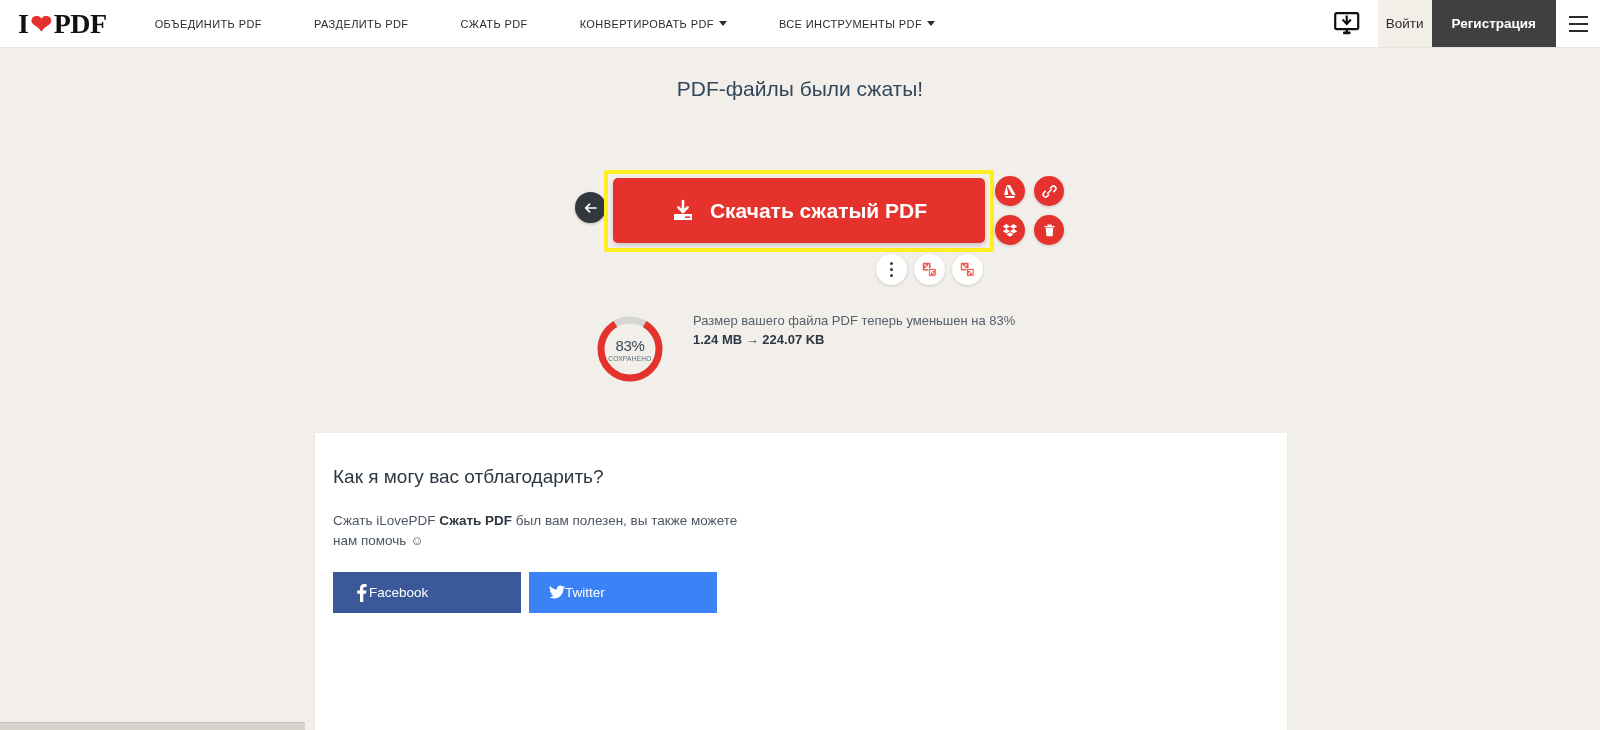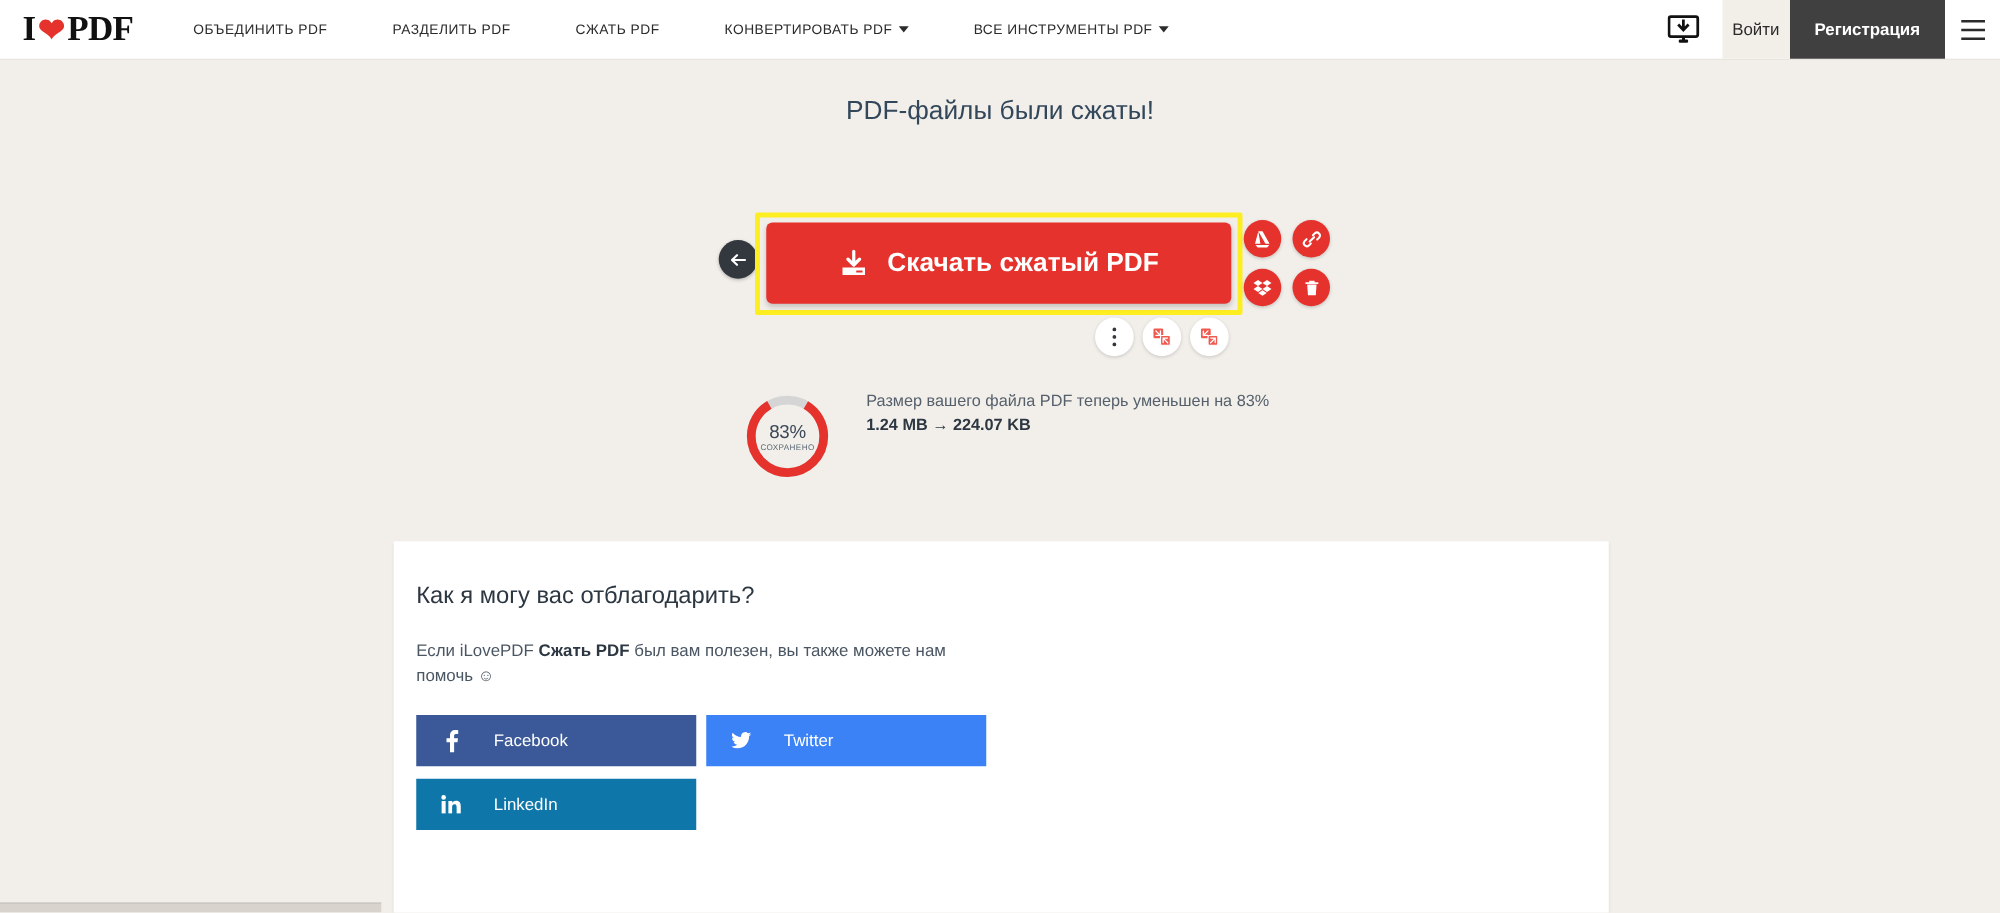--- a/index.html
+++ b/index.html
@@ -219,27 +219,26 @@
   .emoji { font-size: 13px; }
 
   .social {
     margin-top: 21px;
     display: flex;
     flex-wrap: wrap;
     gap: 10px 8px;
     width: 460px;
   }
   .sbtn {
-    width: 224px; height: 41px;
+    width: 188px; height: 41px;
     display: flex; align-items: center;
     color: #ffffff;
     font-size: 13.5px;
     cursor: pointer;
     padding-left: 20px;
-    gap: 26px;
   }
   .sbtn .sicon { width: 16px; display: flex; justify-content: center; }
   .sbtn.fb { background: #3b5998; }
   .sbtn.tw { background: #3b82f6; }
   .sbtn.li { background: #0e76a8; }
 
   .scrollbar-hint {
     position: absolute;
     left: 0; bottom: 0;
     width: 305px; height: 8px;
@@ -390,21 +389,21 @@
     <div class="stat-text">
       <div class="stat-line1">Размер вашего файла PDF теперь уменьшен на 83%</div>
       <div class="stat-line2">1.24 MB → 224.07 KB</div>
     </div>
   </div>
 
   <div class="card">
     <h2 class="card-title">Как я могу вас отблагодарить?</h2>
 
     <p class="card-text">
-      <span>Если iLovePDF </span><b>Сжать PDF</b><span> был вам полезен, вы также можете нам помочь </span><span class="emoji">☺</span>
+      <span>Сжать iLovePDF </span><b>Сжать PDF</b><span> был вам полезен, вы также можете нам помочь </span><span class="emoji">☺</span>
     </p>
 
     <div class="social">
       <div class="sbtn fb">
         <span class="sicon">
           <svg width="11" height="18" viewBox="0 0 11 18">
             <path d="M7.3 18 V9.8 h2.7 l0.4-3.2 H7.3 V4.6 c0-0.9 0.3-1.5 1.6-1.5 h1.7 V0.2 C10.3 0.1 9.3 0 8.2 0 5.7 0 4 1.5 4 4.3 v2.3 H1.2 v3.2 H4 V18 Z" fill="#fff"></path>
           </svg>
         </span>
         <span>Facebook</span>
@@ -412,27 +411,17 @@
 
       <div class="sbtn tw">
         <span class="sicon">
           <svg width="17" height="15" viewBox="0 0 17 15">
             <path d="M17 1.8a6.7 6.7 0 0 1-2 .6A3.5 3.5 0 0 0 16.5.3a7 7 0 0 1-2.2.9A3.5 3.5 0 0 0 8.4 4.4 9.9 9.9 0 0 1 1.2 .7a3.5 3.5 0 0 0 1.1 4.7A3.4 3.4 0 0 1 .7 5v.04a3.5 3.5 0 0 0 2.8 3.4 3.5 3.5 0 0 1-1.6.06 3.5 3.5 0 0 0 3.3 2.4A7 7 0 0 1 0 12.4a9.9 9.9 0 0 0 5.3 1.6c6.4 0 9.9-5.3 9.9-9.9v-.45A7 7 0 0 0 17 1.8Z" fill="#fff"></path>
           </svg>
         </span>
         <span>Twitter</span>
       </div>
 
-      <div class="sbtn li">
-        <span class="sicon">
-          <svg width="16" height="15" viewBox="0 0 16 15">
-            <rect x="0.2" y="4.8" width="3.3" height="10" fill="#fff"></rect>
-            <circle cx="1.85" cy="1.9" r="1.9" fill="#fff"></circle>
-            <path d="M5.7 4.8 H8.8 v1.4 a3.4 3.4 0 0 1 3-1.6c3.2 0 3.8 2.1 3.8 4.8 v5.4 h-3.3 V10 c0-1.2 0-2.7-1.7-2.7-1.7 0-1.9 1.3-1.9 2.6v4.9 H5.7 Z" fill="#fff"></path>
-          </svg>
-        </span>
-        <span>LinkedIn</span>
-      </div>
     </div>
   </div>
 
   <div class="scrollbar-hint"></div>
 </div>
 
 </body></html>

